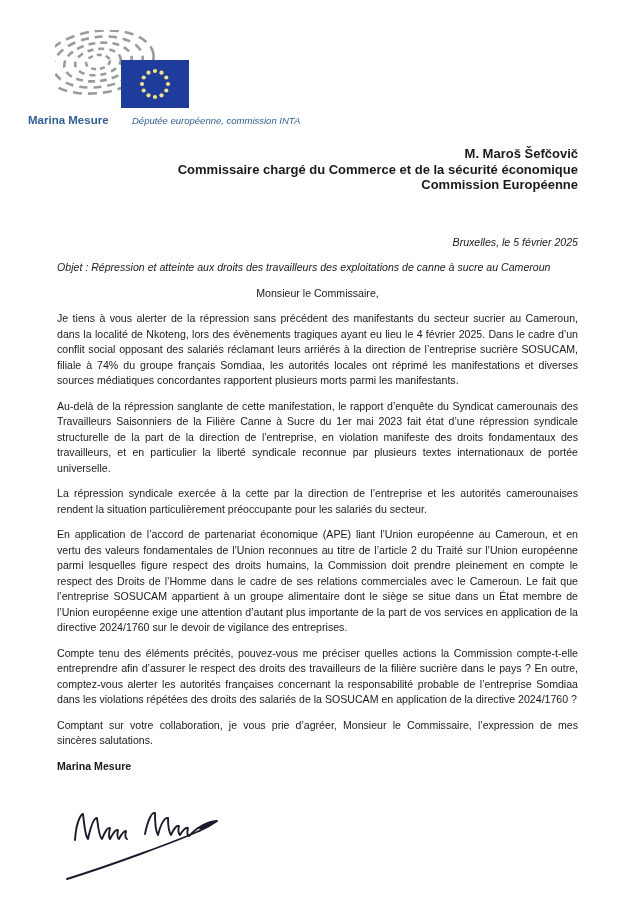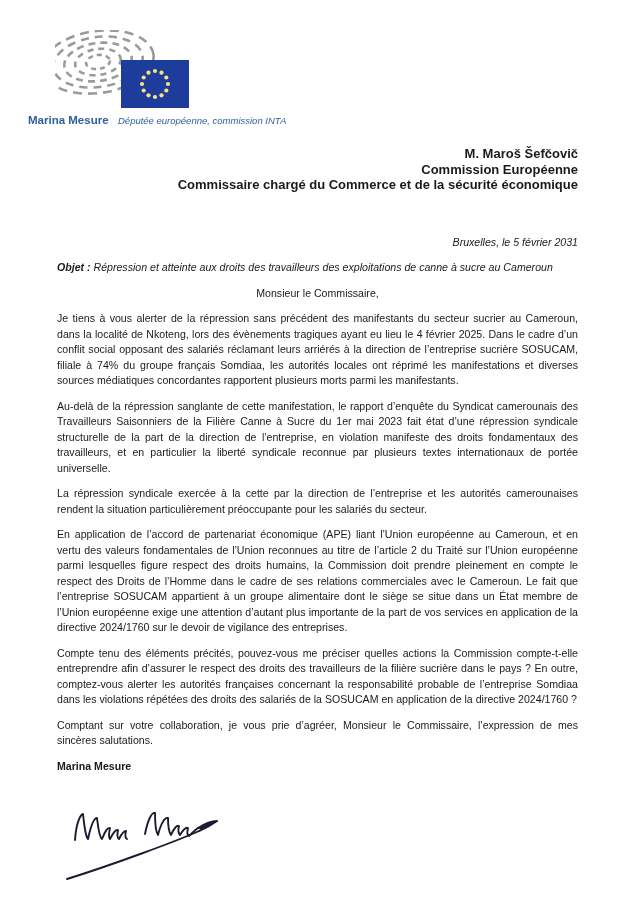--- a/index.html
+++ b/index.html
@@ -9,42 +9,42 @@
     height: 900px;
     background: #ffffff;
     font-family: "Liberation Sans", sans-serif;
     color: #1a1a1a;
     overflow: hidden;
   }
   
   .logo-wrap { position: absolute; left: 55px; top: 30px; width: 140px; height: 82px; }
   .sender-line { position: absolute; left: 28px; top: 110px; white-space: nowrap; }
   .sender-name { font-weight: bold; font-size: 11.5px; color: #2f5f9c; }
-  .sender-role { font-style: italic; font-size: 9.5px; color: #2f5f9c; margin-left: 5px; }
+  .sender-role { font-style: italic; font-size: 9.5px; color: #2f5f9c; margin-left: 19px; }
 
   
   .recipient {
     position: absolute; right: 58px; top: 146px;
     text-align: right; font-size: 13px; line-height: 15.5px;
   }
   .recipient .b { font-weight: bold; }
 
   .date-line {
     position: absolute; right: 58px; top: 236px;
     font-style: italic; font-size: 10.6px;
   }
 
   
   .letter-body {
     position: absolute; left: 57px; top: 260px; width: 521px;
     font-size: 10.6px; line-height: 15.5px; text-align: justify;
   }
   .letter-body p { margin: 0 0 10px 0; }
   .subject { font-style: italic; }
-  .subject .lbl { font-weight: bold; }
+  .subject .lbl { font-weight: normal; }
   .salutation { text-align: center; }
   .signer { font-weight: bold; text-align: left; margin-top: 3px; }
 
   .signature-wrap { position: absolute; left: 57px; top: 792px; width: 170px; height: 95px; }
 </style>
 </head>
 <body>
 
 <div class="page">
 
@@ -77,25 +77,25 @@
     </svg>
   </div>
 
   <div class="sender-line">
     <span class="sender-name">Marina Mesure</span>
     <span class="sender-role">Députée européenne, commission INTA</span>
   </div>
 
   <div class="recipient">
     <div class="b">M. Maroš Šefčovič</div>
+    <div class="b">Commissaire chargé du Commerce et de la sécurité économique</div>
     <div class="b">Commission Européenne</div>
-    <div class="b">Commissaire chargé du Commerce et de la sécurité économique</div>
   </div>
 
-  <div class="date-line">Bruxelles, le 5 février 2031</div>
+  <div class="date-line">Bruxelles, le 5 février 2025</div>
 
   <div class="letter-body">
     <p class="subject"><span class="lbl">Objet :</span><span> Répression et atteinte aux droits des travailleurs des exploitations de canne à sucre au Cameroun</span></p>
     <p class="salutation">Monsieur le Commissaire,</p>
     <p>Je tiens à vous alerter de la répression sans précédent des manifestants du secteur sucrier au Cameroun, dans la localité de Nkoteng, lors des évènements tragiques ayant eu lieu le 4 février 2025. Dans le cadre d’un conflit social opposant des salariés réclamant leurs arriérés à la direction de l’entreprise sucrière SOSUCAM, filiale à 74% du groupe français Somdiaa, les autorités locales ont réprimé les manifestations et diverses sources médiatiques concordantes rapportent plusieurs morts parmi les manifestants.</p>
     <p>Au-delà de la répression sanglante de cette manifestation, le rapport d’enquête du Syndicat camerounais des Travailleurs Saisonniers de la Filière Canne à Sucre du 1er mai 2023 fait état d’une répression syndicale structurelle de la part de la direction de l’entreprise, en violation manifeste des droits fondamentaux des travailleurs, et en particulier la liberté syndicale reconnue par plusieurs textes internationaux de portée universelle.</p>
     <p>La répression syndicale exercée à la cette par la direction de l’entreprise et les autorités camerounaises rendent la situation particulièrement préoccupante pour les salariés du secteur.</p>
     <p>En application de l’accord de partenariat économique (APE) liant l’Union européenne au Cameroun, et en vertu des valeurs fondamentales de l’Union reconnues au titre de l’article 2 du Traité sur l’Union européenne parmi lesquelles figure respect des droits humains, la Commission doit prendre pleinement en compte le respect des Droits de l’Homme dans le cadre de ses relations commerciales avec le Cameroun. Le fait que l’entreprise SOSUCAM appartient à un groupe alimentaire dont le siège se situe dans un État membre de l’Union européenne exige une attention d’autant plus importante de la part de vos services en application de la directive 2024/1760 sur le devoir de vigilance des entreprises.</p>
     <p>Compte tenu des éléments précités, pouvez-vous me préciser quelles actions la Commission compte-t-elle entreprendre afin d’assurer le respect des droits des travailleurs de la filière sucrière dans le pays ? En outre, comptez-vous alerter les autorités françaises concernant la responsabilité probable de l’entreprise Somdiaa dans les violations répétées des droits des salariés de la SOSUCAM en application de la directive 2024/1760 ?</p>
     <p>Comptant sur votre collaboration, je vous prie d’agréer, Monsieur le Commissaire, l’expression de mes sincères salutations.</p>

